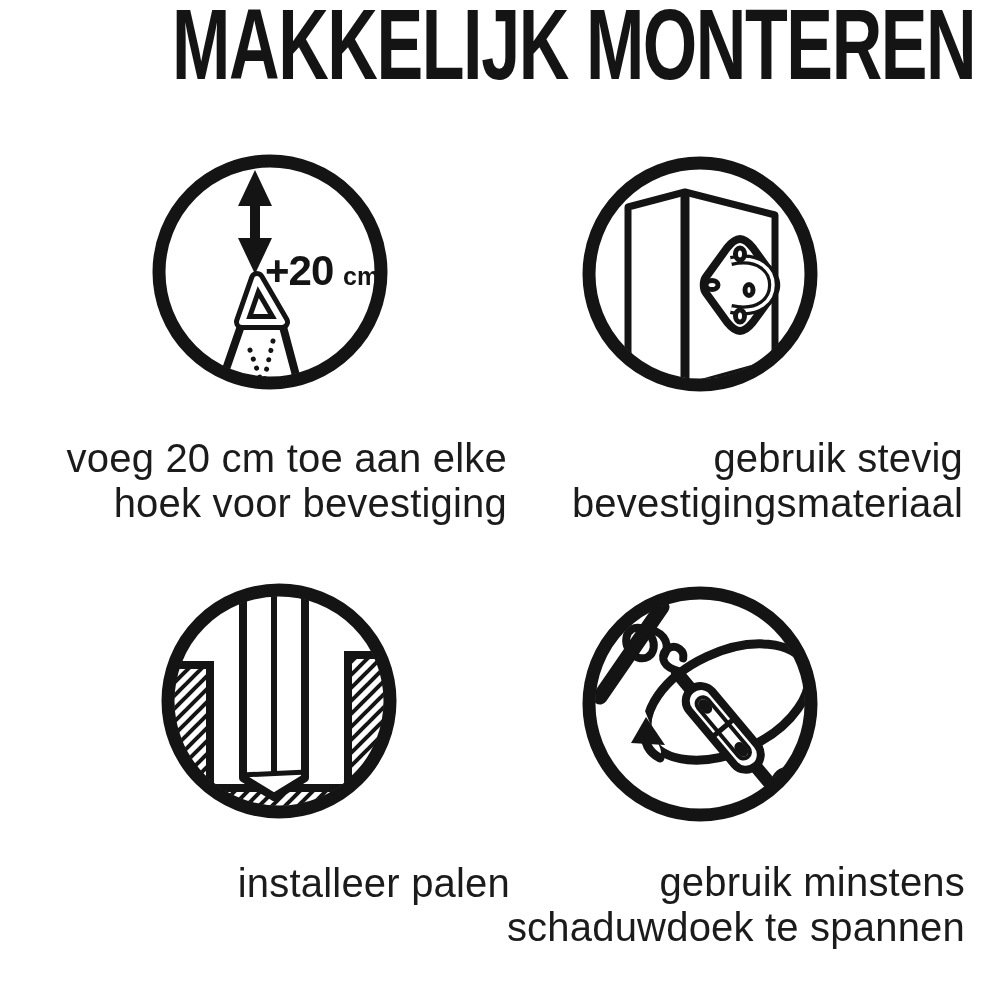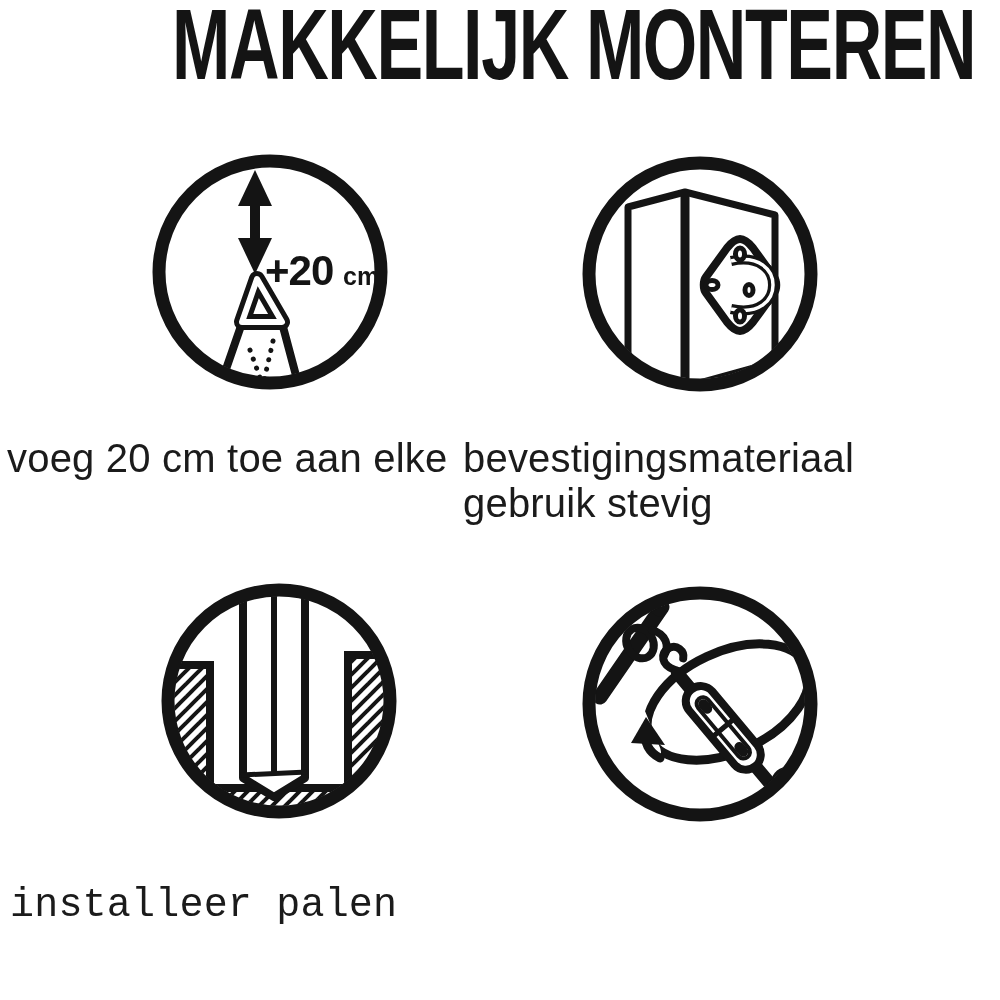--- a/index.html
+++ b/index.html
@@ -8,26 +8,26 @@
     font-family:"Liberation Sans","DejaVu Sans",sans-serif;color:#161616;
   }
   .title-wrap{position:absolute;top:-8px;left:0;width:1000px;text-align:center;}
   .title{
     display:inline-block;font-size:100px;line-height:104px;font-weight:700;
     letter-spacing:-2px;color:#141414;transform:scaleX(0.70);transform-origin:50% 0;
     white-space:nowrap;
   }
   .icon{position:absolute;}
   .caption{
-    position:absolute;width:500px;text-align:left;
+    position:absolute;width:500px;text-align:right;
     font-size:40px;line-height:45px;color:#1b1b1b;letter-spacing:0.2px;
   }
   .cap1{left:7px;top:436px;}
   .cap2{left:463px;top:436px;}
-  .cap3{left:10px;top:883px;font-family:Liberation Mono, monospace;}
+  .cap3{left:10px;top:861px;}
   .cap4{left:465px;top:860px;}
   svg text{font-family:"Liberation Sans","DejaVu Sans",sans-serif;}
 </style>
 </head>
 <body>
 
 <div class="title-wrap">
   <span class="title">MAKKELIJK MONTEREN</span>
 </div>
 
@@ -121,25 +121,28 @@
     </g>
     <ellipse cx="206" cy="200" rx="12" ry="14" transform="rotate(20 206 200)" stroke-width="7"></ellipse>
     <line x1="214" y1="192" x2="240" y2="168" stroke-width="7"></line>
     <line x1="210" y1="212" x2="236" y2="246" stroke-width="7"></line>
   </g>
   <circle cx="120" cy="120" r="111" stroke="#141414" stroke-width="13" fill="none"></circle>
 </svg>
 
 <div class="caption cap1">
   <div>voeg 20 cm toe aan elke</div>
+  <div>hoek voor bevestiging</div>
 </div>
 
 <div class="caption cap2">
+  <div>gebruik stevig</div>
   <div>bevestigingsmateriaal</div>
-  <div>gebruik stevig</div>
 </div>
 
 <div class="caption cap3">
   <div>installeer palen</div>
 </div>
 
 <div class="caption cap4">
+  <div>gebruik minstens</div>
+  <div>schaduwdoek te spannen</div>
 </div>
 
 </body></html>

